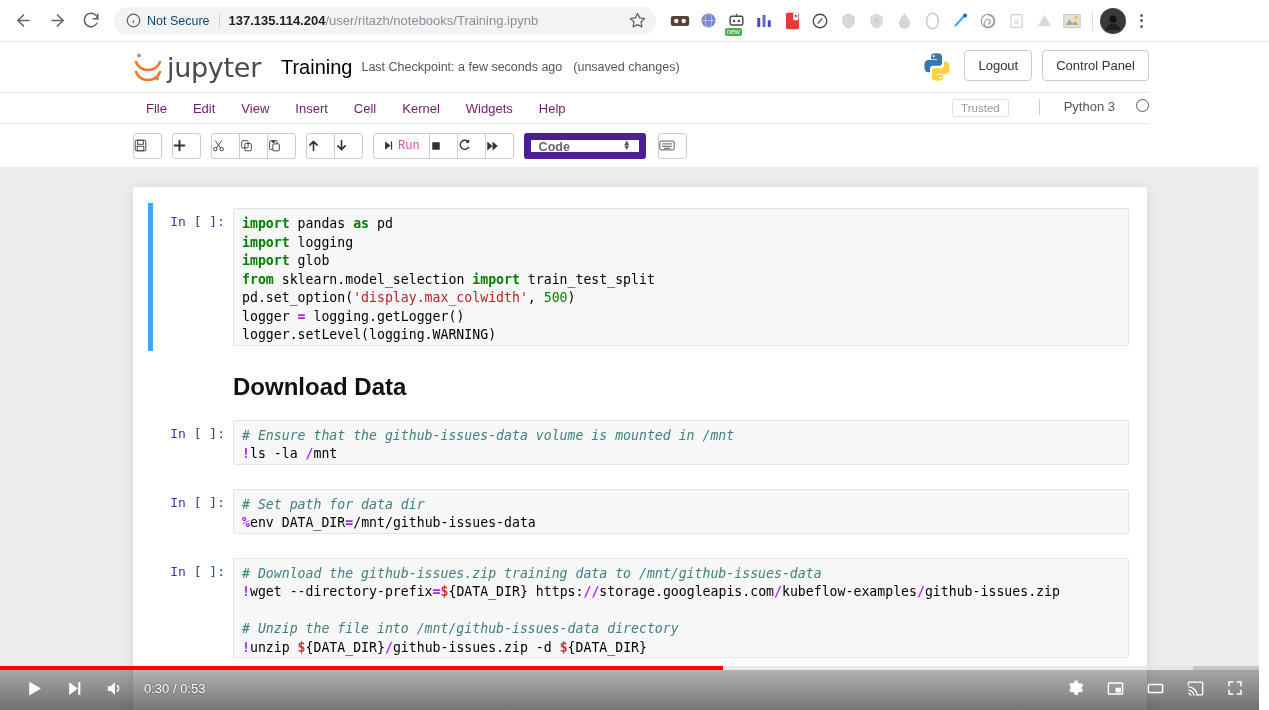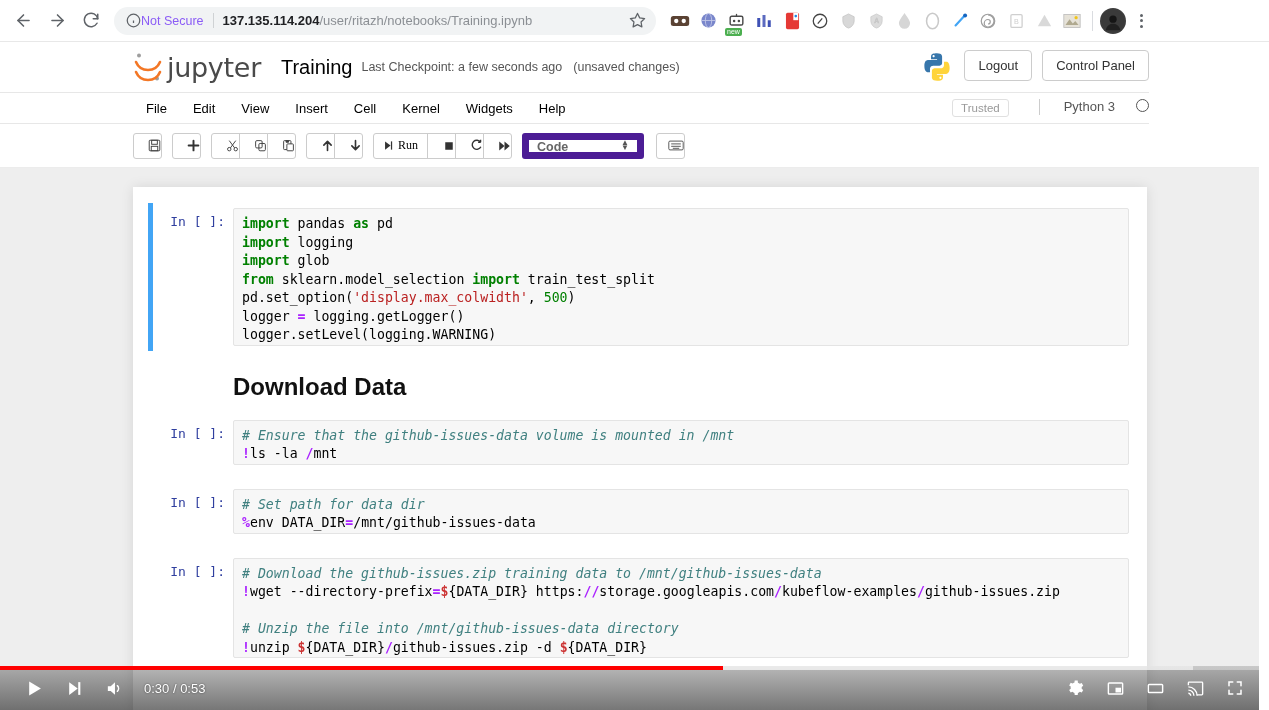--- a/index.html
+++ b/index.html
@@ -32,22 +32,22 @@
     margin-left: 6px;
     height: 28px;
     width: 542px;
     background: #f1f3f4;
     border-radius: 14px;
     display: flex; align-items: center;
     padding: 0 10px 0 12px;
   }
   .omni-info { width: 15px; height: 15px; flex: 0 0 15px; color: #5f6368; }
   .not-secure {
-    font-size: 12.5px; color: #8b5cf6;
-    white-space: nowrap;
+    font-size: 12.5px; color: #0c4a6e;
+    margin-left: 6px; white-space: nowrap;
   }
   .omni-sep {
     width: 1px; height: 15px; background: #cfd2d4;
     margin: 0 9px;
   }
   .url-text {
     font-size: 13px; white-space: nowrap;
     overflow: hidden; text-overflow: ellipsis;
     flex: 1;
   }
@@ -141,21 +141,21 @@
   .jp-menubar {
     height: 32px;
     border-top: 1px solid #e7e7e7;
     border-bottom: 1px solid #e7e7e7;
     background: #fff;
     display: flex; align-items: center;
     padding-left: 133px;
     margin: 0 110px 0 0;
   }
   .menu-item {
-    font-size: 13px; color: #000000;
+    font-size: 13px; color: #701a75;
     padding: 6px 13px;
     cursor: pointer;
   }
   .menubar-right {
     margin-left: auto;
     display: flex; align-items: flex-start; gap: 12px;
   }
   .trusted-badge {
     font-size: 11.5px; color: #999;
     border: 1px solid #e0e0e0;
@@ -179,26 +179,26 @@
     border-bottom: 1px solid #ececec;
   }
   .tb-group {
     display: flex; align-items: center;
     margin-right: 10px;
   }
   .tb-btn {
     height: 26px; min-width: 29px;
     border: 1px solid #cccccc;
     background: #fff;
-    display: flex; align-items: center; justify-content: flex-end;
-    color: #000000;
+    display: flex; align-items: center; justify-content: flex-start;
+    color: #ec4899;
     font-size: 12px;
     margin-left: -1px;
     cursor: pointer;
-    font-family: Liberation Serif, serif;
+    font-family: Liberation Mono, monospace;
   }
   .tb-group .tb-btn:first-child { margin-left: 0; border-radius: 3px 0 0 3px; }
   .tb-group .tb-btn:last-child { border-radius: 0 3px 3px 0; }
   .tb-group .tb-btn:only-child { border-radius: 3px; }
   .tb-btn.wide { padding: 0 9px; gap: 4px; }
   .tb-select {
     height: 26px; width: 122px;
     border: 7px solid #4c1d95; border-radius: 3px;
     display: flex; align-items: flex-start;
     padding: 0 8px;

